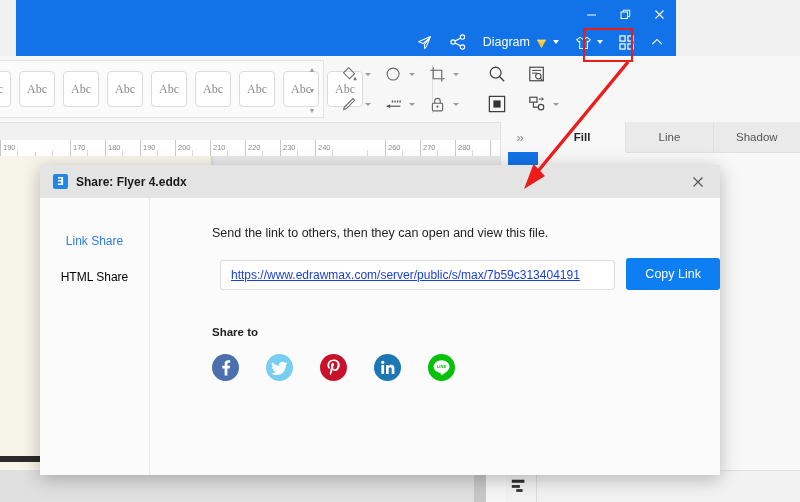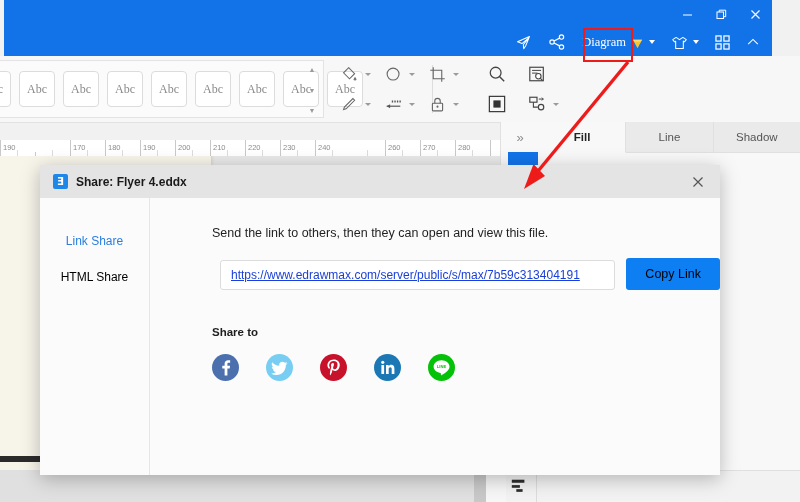--- a/index.html
+++ b/index.html
@@ -11,24 +11,23 @@
   }
   #app {
     position: relative;
     width: 800px; height: 502px;
     overflow: hidden;
     background: #f1f1f1;
   }
 
   
   .titlebar {
-    position: absolute; left: 4px; top: 0;
-    width: 768px; height: 56px;
+    position: absolute; left: 16px; top: 0;
+    width: 660px; height: 56px;
     background: #1273e8;
-    font-family: Liberation Serif, serif;
   }
   .win-ctrls {
     position: absolute; right: 0; top: 0;
     height: 28px; display: flex; align-items: center;
   }
   .win-btn {
     width: 34px; height: 28px;
     display: flex; align-items: center; justify-content: center;
     color: #ffffff; font-size: 12px; line-height: 1;
   }
@@ -290,21 +289,21 @@
   }
   .link-box a {
     font-size: 12px; color: #1a3fd8;
     text-decoration: underline;
     white-space: nowrap;
   }
   .copy-btn {
     margin-left: 11px;
     width: 98px; height: 32px;
     background: #0d7ff2;
-    color: #000000;
+    color: #ffffff;
     border: none; border-radius: 3px;
     font-size: 12.5px;
     font-family: "Liberation Sans", sans-serif;
     display:flex; align-items:center; justify-content:center;
   }
   .share-to {
     margin-top: 36px;
     font-size: 11.5px; font-weight: bold; color: #1f1f1f;
   }
   .socials {

